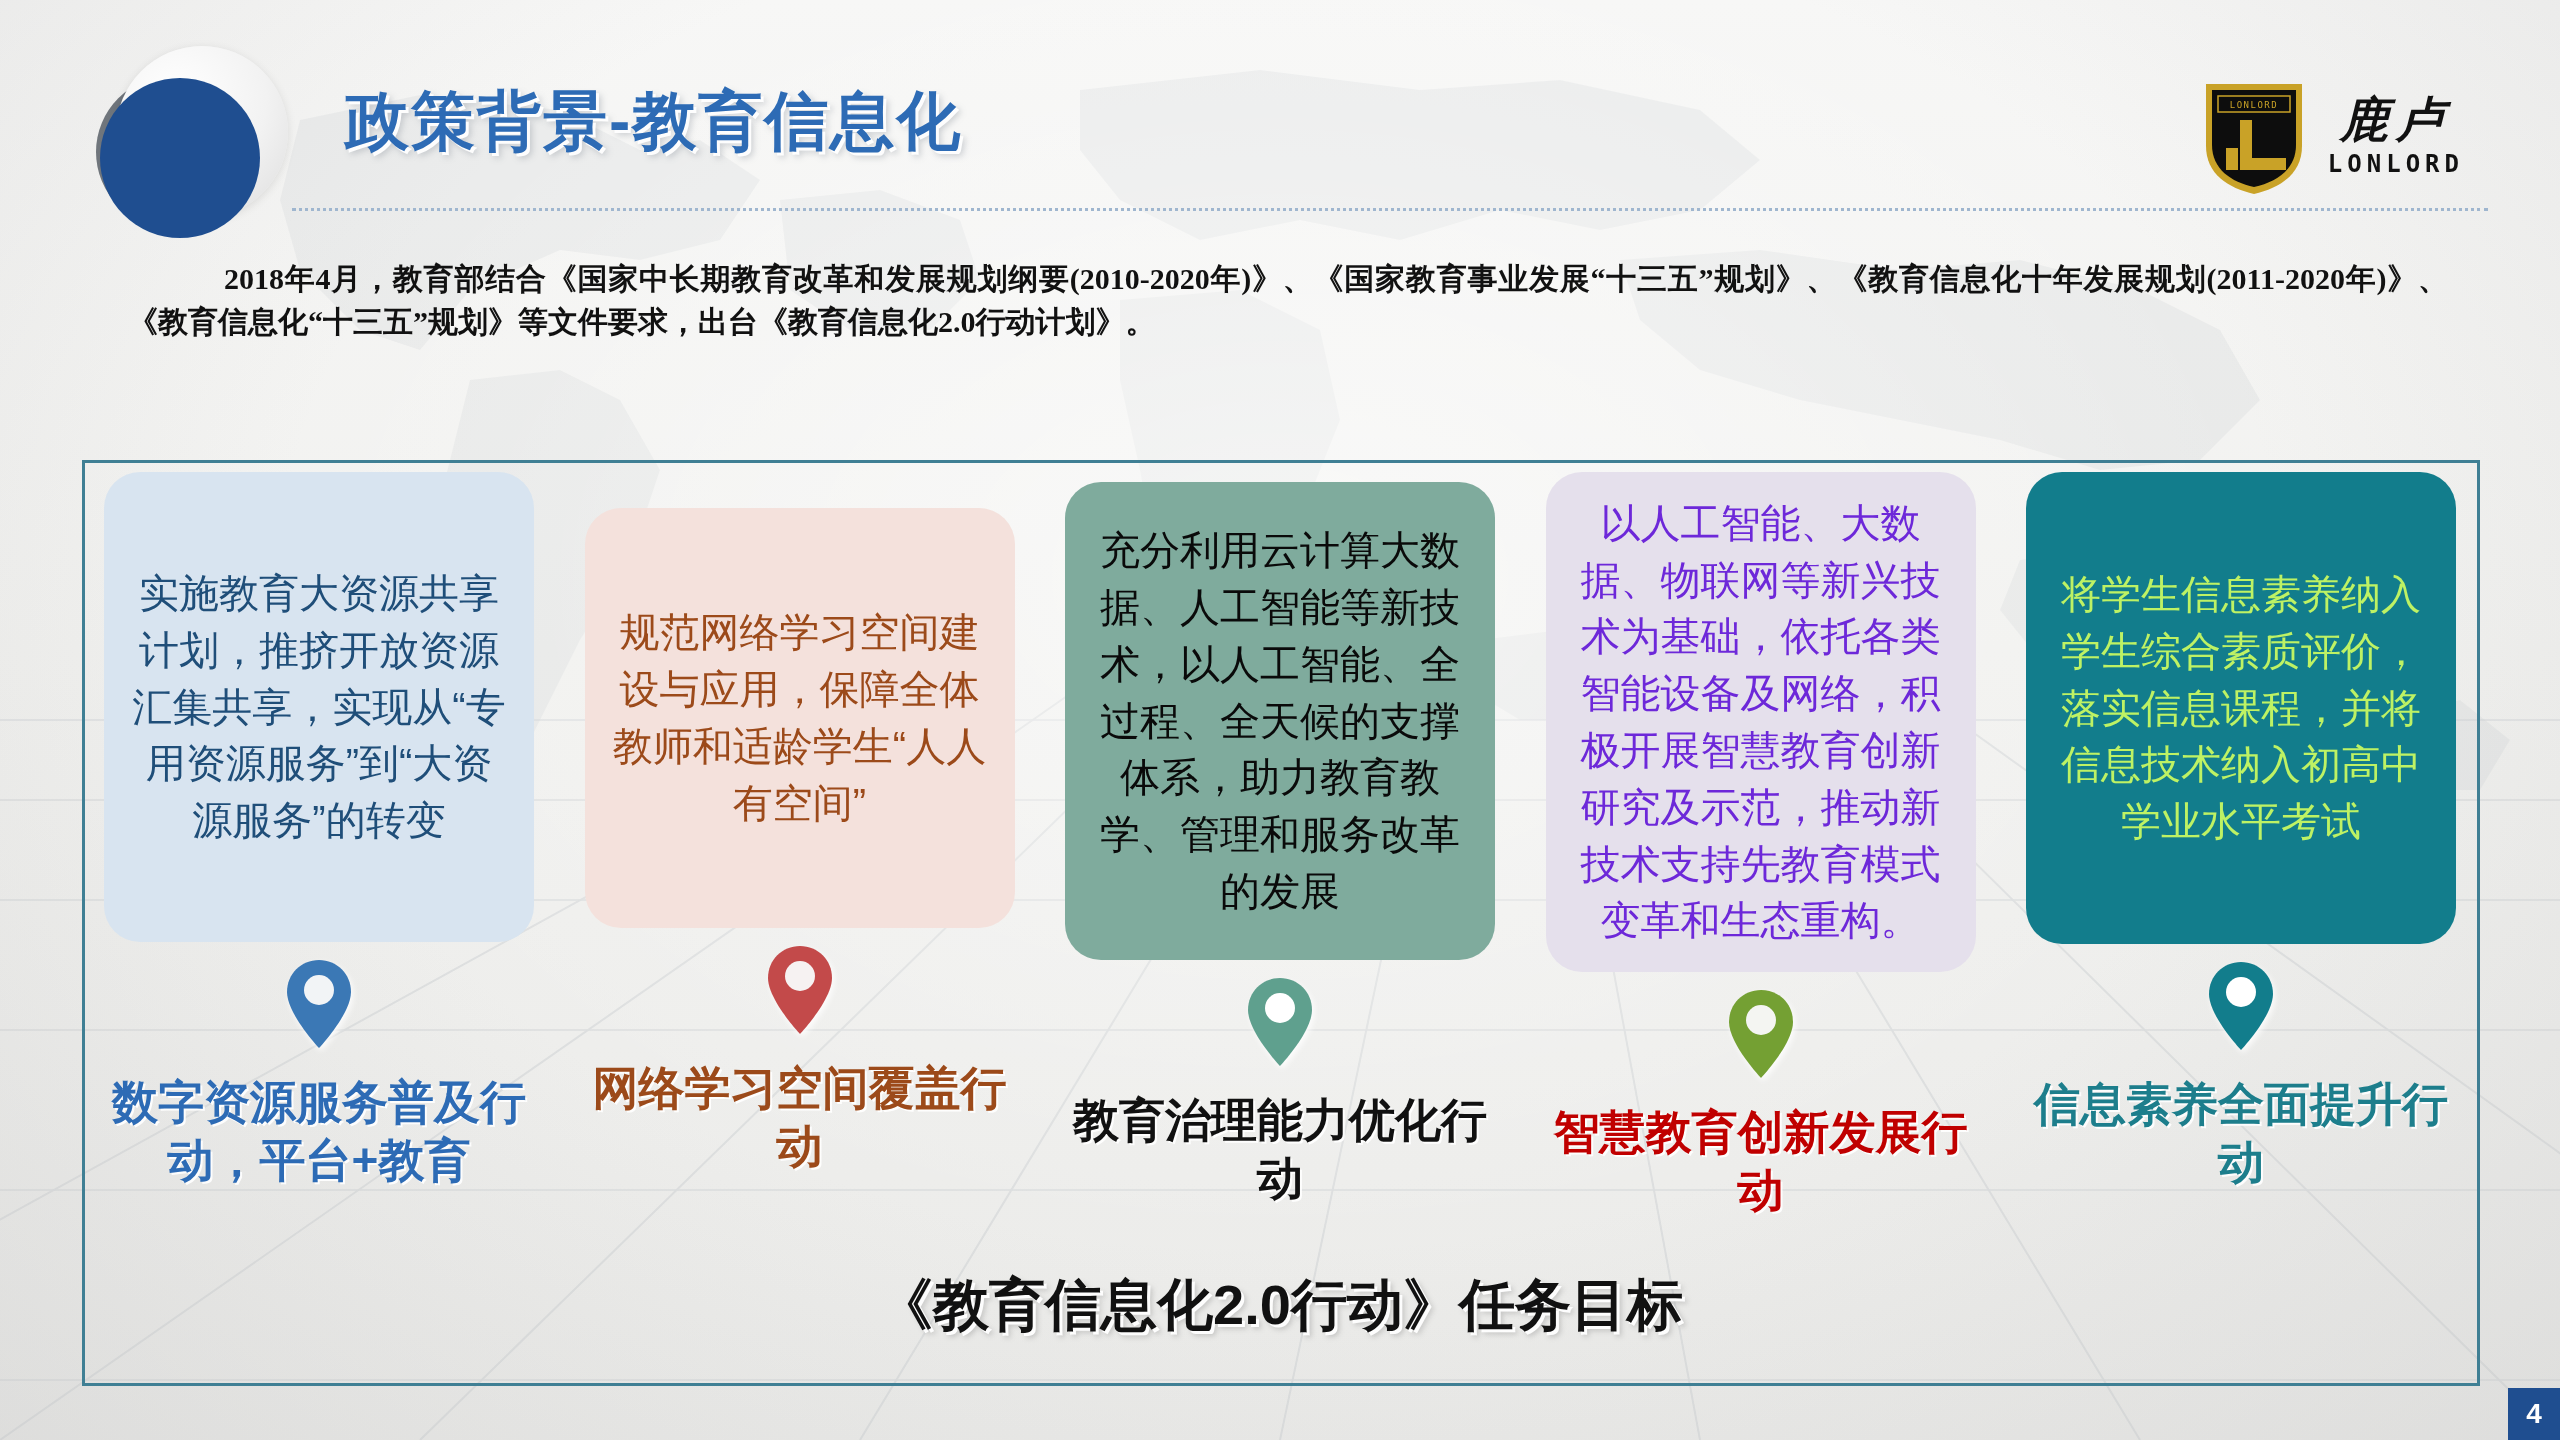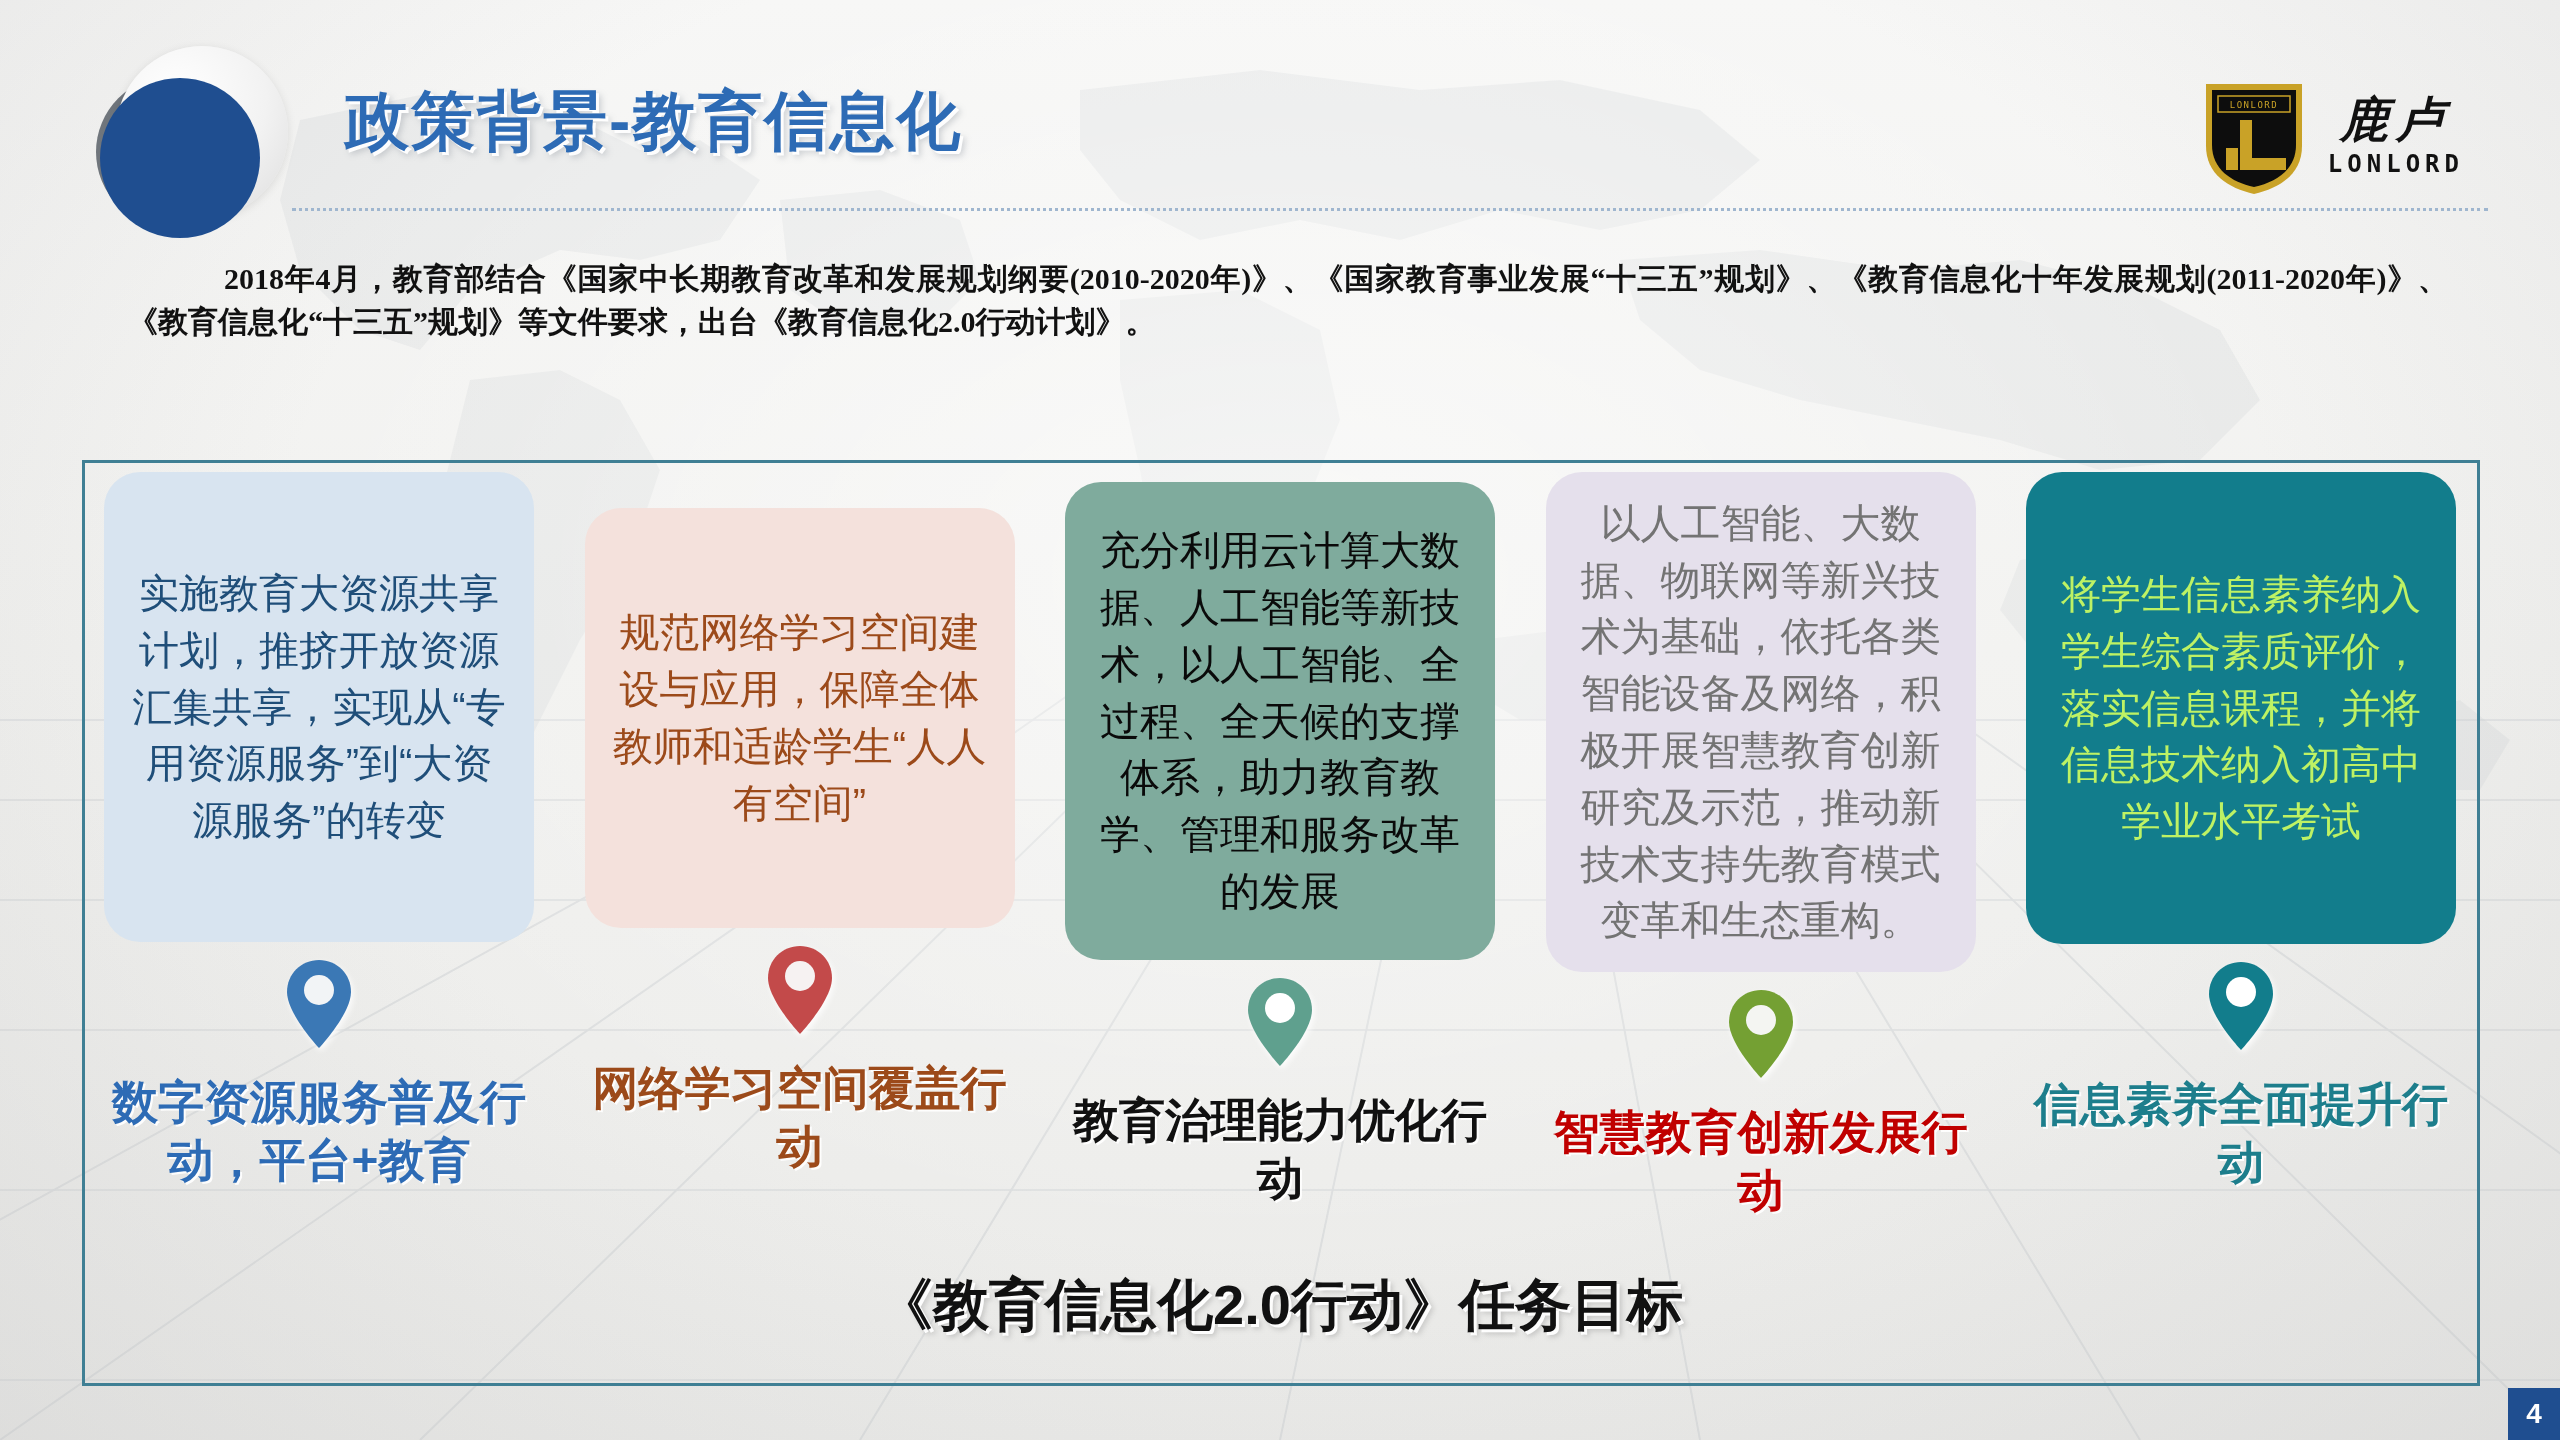--- a/index.html
+++ b/index.html
@@ -95,21 +95,21 @@
   .card{
     width:100%;border-radius:36px;box-sizing:border-box;
     padding:26px 22px;display:flex;align-items:center;justify-content:center;
     text-align:center;
     font-size:40px;line-height:1.42;font-weight:500;
     font-family:"Liberation Sans","DejaVu Sans",sans-serif;
   }
   .c1{background:#d8e4f0;color:#1f4e79;height:470px;}
   .c2{background:#f4e1dc;color:#9c4a1a;height:420px;margin-top:36px;}
   .c3{background:#7fab9d;color:#0a0a0a;height:478px;margin-top:10px;}
-  .c4{background:#e5e0ec;color:#737373;height:500px;}
+  .c4{background:#e5e0ec;color:#6d28d9;height:500px;}
   .c5{background:#127d8c;color:#bef264;height:472px;margin-top:0;}
 
   
   .pin{margin-top:14px;}
   .pin svg{display:block;filter:drop-shadow(2px 3px 3px rgba(255,255,255,.9));}
 
   
   .action-label{
     margin-top:22px;text-align:center;
     font-size:46px;line-height:1.26;font-weight:bold;

